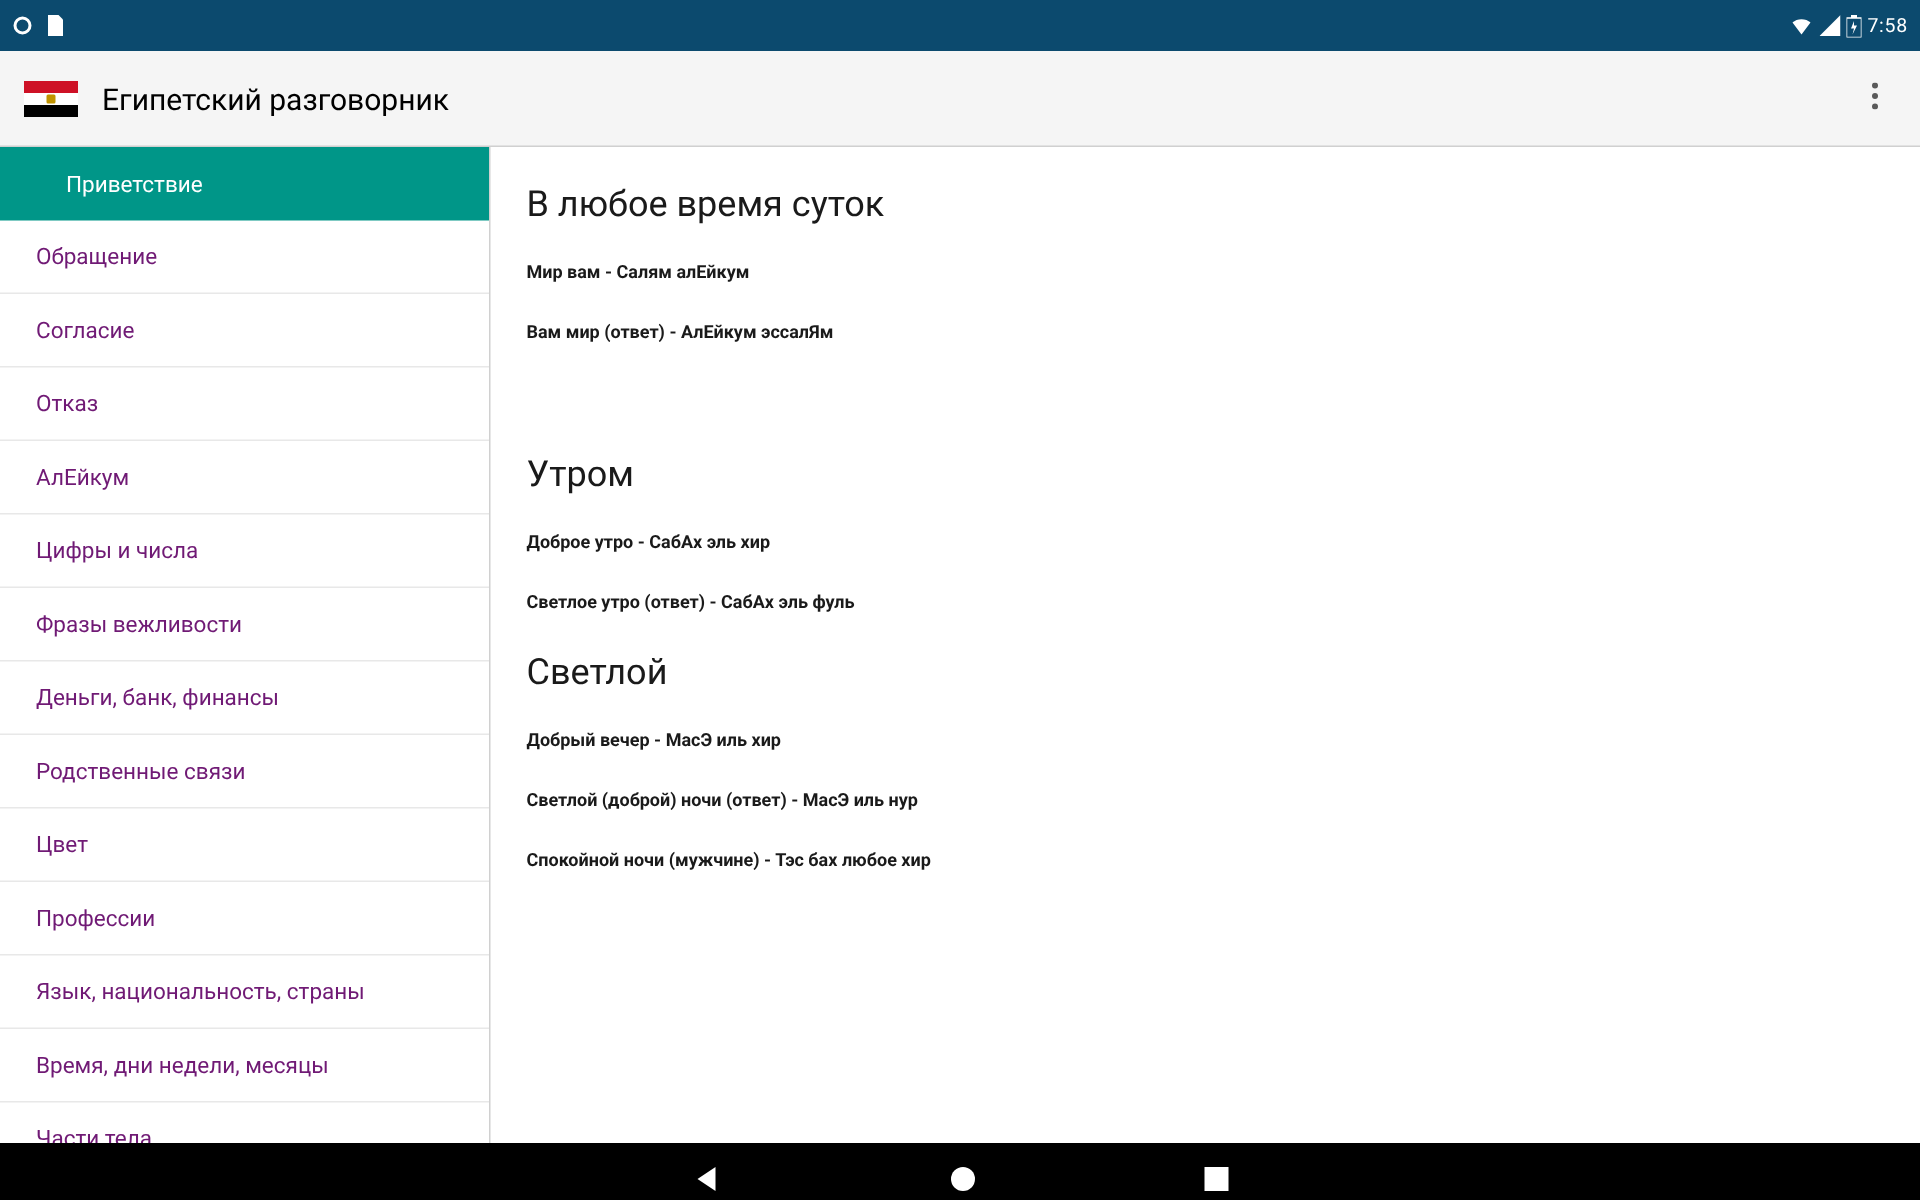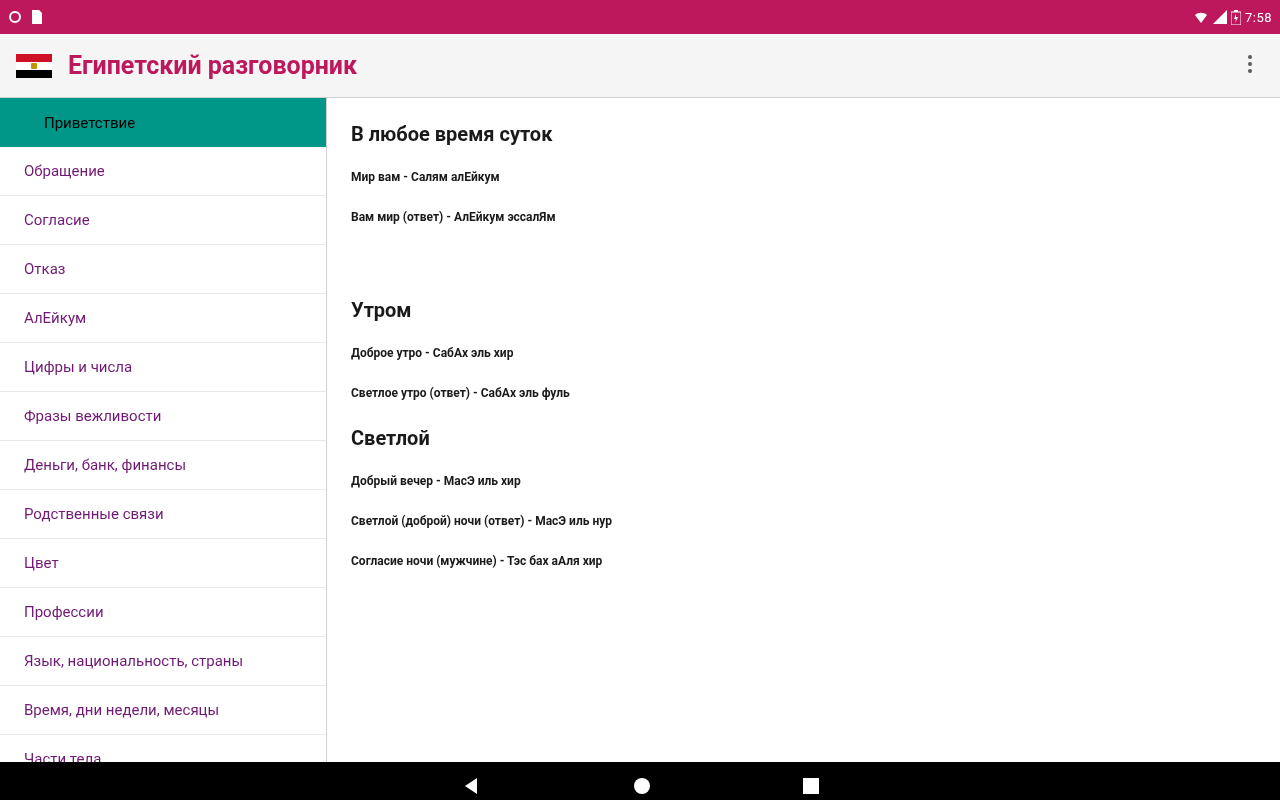--- a/index.html
+++ b/index.html
@@ -1,35 +1,35 @@
 <!DOCTYPE html>
 <html><head>
 <meta charset="utf-8">
 <style>
   * { margin: 0; padding: 0; box-sizing: border-box; }
   html, body { width: 1280px; height: 800px; font-family: Roboto, "Helvetica Neue", Arial, sans-serif; overflow: hidden; background: #fff; }
-  .status-bar { height: 24px; background: #be185d; display: flex; align-items: center; padding: 17px 8px; color: #fff; font-size: 13px; }
+  .status-bar { height: 24px; background: #0c4a6e; display: flex; align-items: center; padding: 17px 8px; color: #fff; font-size: 13px; }
   .status-left { display: flex; align-items: center; gap: 8px; }
   .status-right { margin-left: auto; display: flex; align-items: center; gap: 4px; }
   .status-right svg, .status-left svg { display: block; }
   .app-bar { height: 64px; background: #f5f5f5; display: flex; align-items: center; padding: 0 16px; border-bottom: 1px solid #d0d0d0; }
   .flag { width: 36px; height: 24px; margin-right: 16px; display: flex; flex-direction: column; position: relative; }
   .flag .stripe { flex: 1; }
   .flag .red { background: #ce1126; }
   .flag .white { background: #fff; position: relative; }
   .flag .black { background: #000; }
   .flag .eagle { position: absolute; left: 50%; top: 50%; transform: translate(-50%, -50%); width: 6px; height: 6px; background: #c09300; border-radius: 1px; }
-  .app-title { font-size: 25px; font-weight: 700; color: #be185d; }
+  .app-title { font-size: 20px; font-weight: 400; color: #000000; }
   .overflow { margin-left: auto; padding: 12px; cursor: pointer; }
   .body { display: flex; height: calc(800px - 24px - 64px - 48px); background: #fff; }
   .sidebar { width: 327px; border-right: 1px solid #d0d0d0; overflow-y: auto; background: #fff; }
   .sidebar-item { height: 49px; display: flex; align-items: center; padding: 0 24px; font-size: 15px; color: #701a75; border-bottom: 1px solid #e8e8e8; cursor: pointer; }
-  .sidebar-item.active { background: #009688; color: #000000; border-bottom: none; padding-left: 44px; }
+  .sidebar-item.active { background: #009688; color: #ffffff; border-bottom: none; padding-left: 44px; }
   .content { flex: 1; padding: 20px 24px; overflow-y: auto; color: #1a1a1a; }
-  .section-title { font-size: 20px; font-weight: 700; margin-top: 8px; margin-bottom: 24px; }
+  .section-title { font-size: 24px; font-weight: 400; margin-top: 8px; margin-bottom: 24px; }
   .section-title.tight-top { margin-top: 4px; }
   .phrase { font-size: 12px; font-weight: 700; margin-bottom: 26px; }
   .spacer { height: 40px; }
   .nav-bar { height: 48px; background: #000; display: flex; align-items: center; justify-content: center; gap: 150px; }
   .nav-bar svg { display: block; }
   .clock { font-size: 13px; letter-spacing: 0.5px; }
 </style>
 </head>
 <body>
 
@@ -138,21 +138,21 @@
     <div class="phrase">Вам мир (ответ) - АлЕйкум эссалЯм</div>
     <div class="spacer"></div>
 
     <div class="section-title">Утром</div>
     <div class="phrase">Доброе утро - СабАх эль хир</div>
     <div class="phrase">Светлое утро (ответ) - СабАх эль фуль</div>
 
     <div class="section-title">Светлой</div>
     <div class="phrase">Добрый вечер - МасЭ иль хир</div>
     <div class="phrase">Светлой (доброй) ночи (ответ) - МасЭ иль нур</div>
-    <div class="phrase">Согласие ночи (мужчине) - Тэс бах аАля хир</div>
+    <div class="phrase">Спокойной ночи (мужчине) - Тэс бах любое хир</div>
   </div>
 </div>
 
 <div class="nav-bar">
   <span>
     <svg width="22" height="22" viewBox="0 0 22 22">
         <path d="M17 3 L5 11 L17 19 Z" fill="#fff"></path>
       </svg>
   </span>
   <span>

